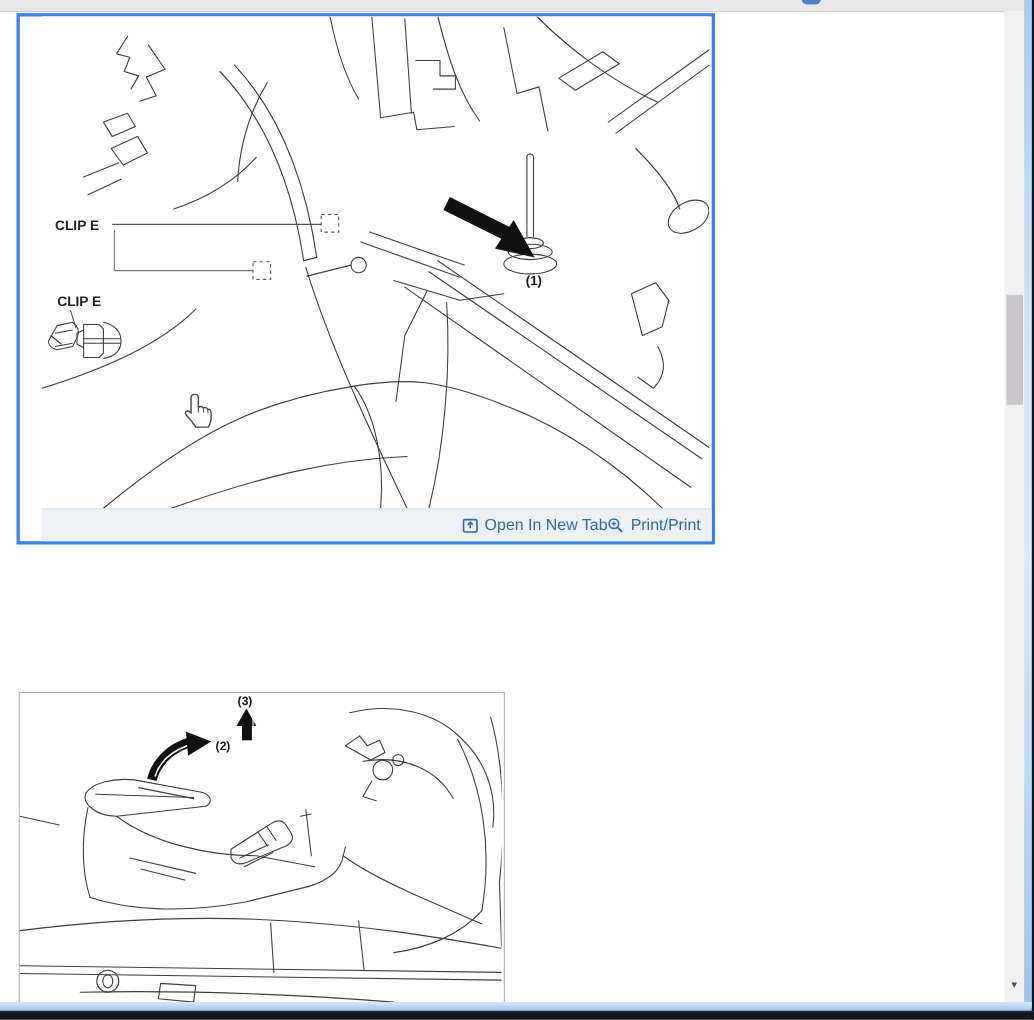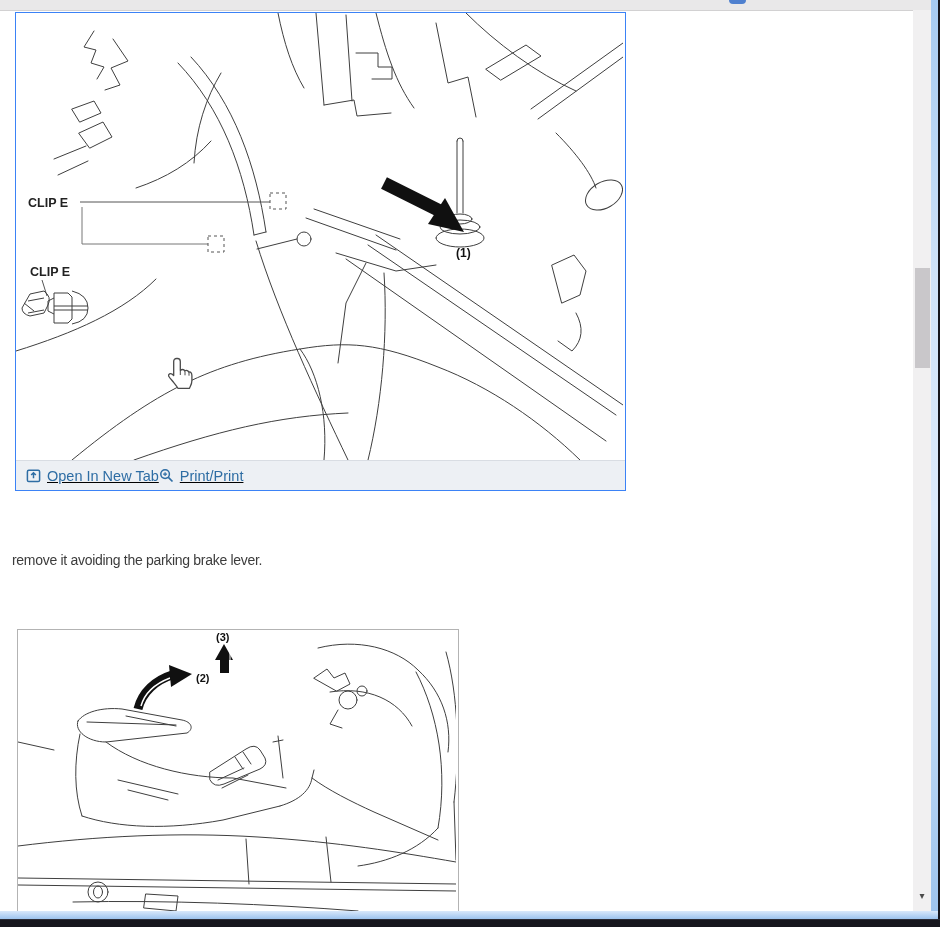--- a/index.html
+++ b/index.html
@@ -41,26 +41,26 @@
     position:absolute;left:2px;top:258px;width:15px;height:100px;background:#c9c7ca;
   }
   .scroll-down-btn{
     position:absolute;left:0;bottom:8px;width:18px;height:16px;
     display:flex;align-items:center;justify-content:center;
     color:#4a4a4a;font-size:10px;line-height:10px;
   }
   
   .figure1{
     position:absolute;left:15px;top:12px;width:609px;height:477px;
-    border:1px solid #3b82f6;background:#fff;z-index:5;
+    border:3px solid #3b82f6;background:#fff;z-index:5;padding-left:20px;
   }
   .figure1 .img-area{position:relative;width:607px;height:447px;background:#fff;overflow:hidden;}
   .figure1 .fig-footer{
     height:29px;background:#edf0f4;border-top:1px solid #d9dde3;
-    display:flex;align-items:center;justify-content:flex-start;padding:0 10px;text-decoration:underline;
+    display:flex;align-items:center;justify-content:flex-end;padding:0 10px;
   }
   .fig-link{
     display:flex;align-items:center;gap:6px;color:#2e6da4;font-size:14.5px;
     cursor:pointer;white-space:nowrap;
   }
   .fig-link svg{display:block;}
   .figure2{
     position:absolute;left:17px;top:629px;width:440px;height:283px;
     border:1px solid #b3b3b3;border-bottom:none;background:#fff;overflow:hidden;z-index:5;
   }
@@ -189,21 +189,20 @@
     </span>
   </div>
 </div>
 
 <svg class="hand-cursor" viewBox="0 0 26 36">
   <path d="M9.5,2.5 c1.8,0 2.8,1.3 2.8,2.9 v9.2 c0,0 0.9,-1.1 2.3,-1.1 c1.1,0 1.9,0.7 2.1,1.6 c0.6,-0.6 1.6,-0.9 2.6,-0.5 c0.9,0.4 1.3,1 1.4,1.6 c0.8,-0.3 1.8,-0.2 2.4,0.5 c0.8,0.8 0.8,1.7 0.8,3.1 v4.6 c0,4 -1.9,6.3 -2.4,7.9 h-11.6 c-0.9,-2 -2.4,-3.5 -4.3,-5.9 c-1.5,-1.9 -3.8,-4.4 -4.7,-5.9 c-0.8,-1.2 0,-2.9 1.7,-2.9 c1.3,0 2.3,1 3.1,2 v-14.2 c0,-1.6 1,-2.9 2.8,-2.9 z" fill="#ffffff" stroke="#4a4a4a" stroke-width="1.3" stroke-linejoin="round"></path>
   <path d="M12.3,15 v4 M17,15.5 v3.8 M21,16.5 v3.2" stroke="#4a4a4a" stroke-width="1" fill="none"></path>
 </svg>
 
 <div class="step-text">
-  <div>remove it avoiding the parking brake lever.</div>
 </div>
 
 <div class="figure2">
   <svg width="438" height="283" viewBox="0 0 438 283">
     <g stroke="#3f3f3f" fill="none" stroke-width="1" stroke-linecap="round" stroke-linejoin="round">
 
       <path d="M60,91 C66,82 84,77 104,79 L164,90 C174,92 176,99 169,103 L88,112 C70,112 56,101 60,91 Z"></path>
       <path d="M69,92 L158,95"></path>
       <path d="M62,104 C56,132 56,162 64,186"></path>
       <path d="M64,186 C100,198 150,200 205,190 L262,176"></path>

